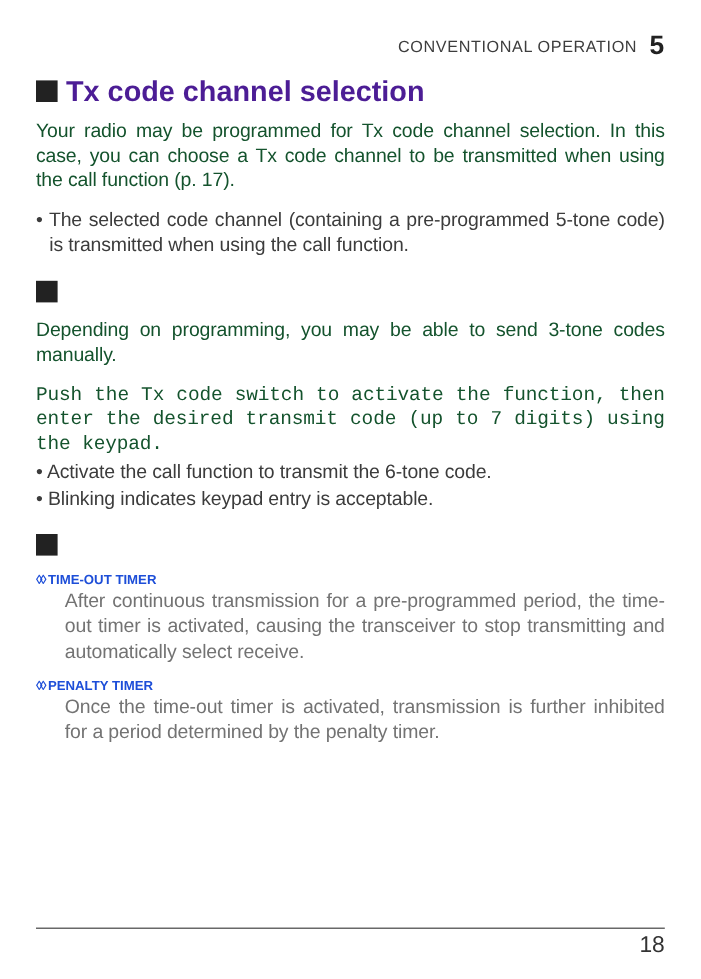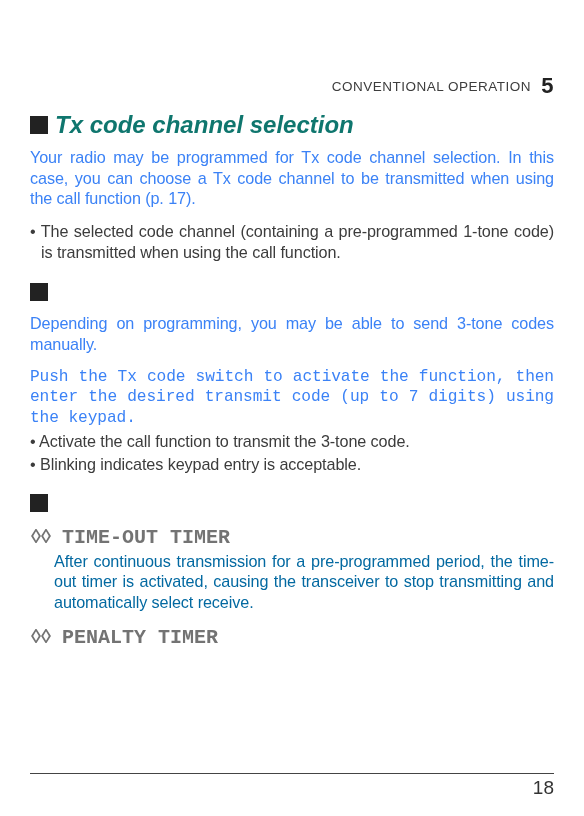--- a/index.html
+++ b/index.html
@@ -11,77 +11,74 @@
     padding: 24px 30px 20px 30px;
     position: relative;
     line-height: 1.28;
   }
   .running-head {
     text-align: right;
     font-size: 13.5px;
     letter-spacing: 0.5px;
     color: #3d3d3d;
     margin-bottom: 10px;
-    margin-top: 48px;
   }
   .running-head .chap-num {
     font-weight: bold;
     font-size: 22px;
     margin-left: 6px;
     vertical-align: -2px;
     color: #222;
   }
   .section {
     margin-top: 6px;
   }
   .section-title {
     font-size: 24px;
     font-weight: bold;
-    color: #0f766e;
+    color: #4c1d95;
     margin-bottom: 6px;
-    font-style: italic;
   }
   .section-title .square {
     display: inline-block;
     width: 18px;
     height: 18px;
     background: #222;
     margin-right: 7px;
     vertical-align: -1px;
   }
   .para {
     font-size: 16.2px;
-    color: #3b82f6;
+    color: #14532d;
     text-align: justify;
     margin-bottom: 12px;
     letter-spacing: -0.1px;
   }
   .bullet-para {
     font-size: 16.2px;
     color: #3c3c3c;
     text-align: justify;
     padding-left: 11px;
     text-indent: -11px;
     margin-bottom: 2px;
     letter-spacing: -0.1px;
   }
   .sub-title {
-    font-size: 20px;
+    font-size: 11px;
     font-weight: bold;
-    color: #737373;
+    color: #1d4ed8;
     margin-top: 4px;
-    font-family: Liberation Mono, monospace;
   }
   .sub-title .diamond {
     letter-spacing: -2px;
     margin-right: 2px;
   }
   .sub-body {
     font-size: 16.2px;
-    color: #0369a1;
+    color: #737373;
     text-align: justify;
     padding-left: 24px;
     margin-bottom: 12px;
     letter-spacing: -0.1px;
   }
   .gap { margin-top: 14px; }
   .footer-line {
     position: absolute;
     left: 30px;
     right: 30px;
@@ -102,42 +99,43 @@
 <div class="running-head">
   <span>CONVENTIONAL OPERATION</span>
   <span class="chap-num">5</span>
 </div>
 
 <div class="section">
   <h2 class="section-title">
     <span class="square"></span><span>Tx code channel selection</span>
   </h2>
   <p class="para">Your radio may be programmed for Tx code channel selection. In this case, you can choose a Tx code channel to be transmitted when using the call function (p. 17).</p>
-  <p class="bullet-para">• The selected code channel (containing a pre-programmed 1-tone code) is transmitted when using the call function.</p>
+  <p class="bullet-para">• The selected code channel (containing a pre-programmed 5-tone code) is transmitted when using the call function.</p>
 </div>
 
 <div class="section gap">
   <h2 class="section-title">
     <span class="square"></span>
   </h2>
   <p class="para">Depending on programming, you may be able to send 3-tone codes manually.</p>
   <p class="para" style="margin-bottom:2px;font-family:Liberation Mono, monospace;">Push the Tx code switch to activate the function, then enter the desired transmit code (up to 7 digits) using the keypad.</p>
-  <p class="bullet-para">• Activate the call function to transmit the 3-tone code.</p>
+  <p class="bullet-para">• Activate the call function to transmit the 6-tone code.</p>
   <p class="bullet-para">• Blinking indicates keypad entry is acceptable.</p>
 </div>
 
 <div class="section gap">
   <h2 class="section-title">
     <span class="square"></span>
   </h2>
 
   <div class="sub-title">
     <span class="diamond">◊◊ </span><span>TIME-OUT TIMER</span>
   </div>
   <p class="sub-body">After continuous transmission for a pre-programmed period, the time-out timer is activated, causing the transceiver to stop transmitting and automatically select receive.</p>
 
   <div class="sub-title">
     <span class="diamond">◊◊ </span><span>PENALTY TIMER</span>
   </div>
+  <p class="sub-body">Once the time-out timer is activated, transmission is further inhibited for a period determined by the penalty timer.</p>
 </div>
 
 <div class="footer-line"></div>
 <div class="page-num">18</div>
 
 </body></html>

